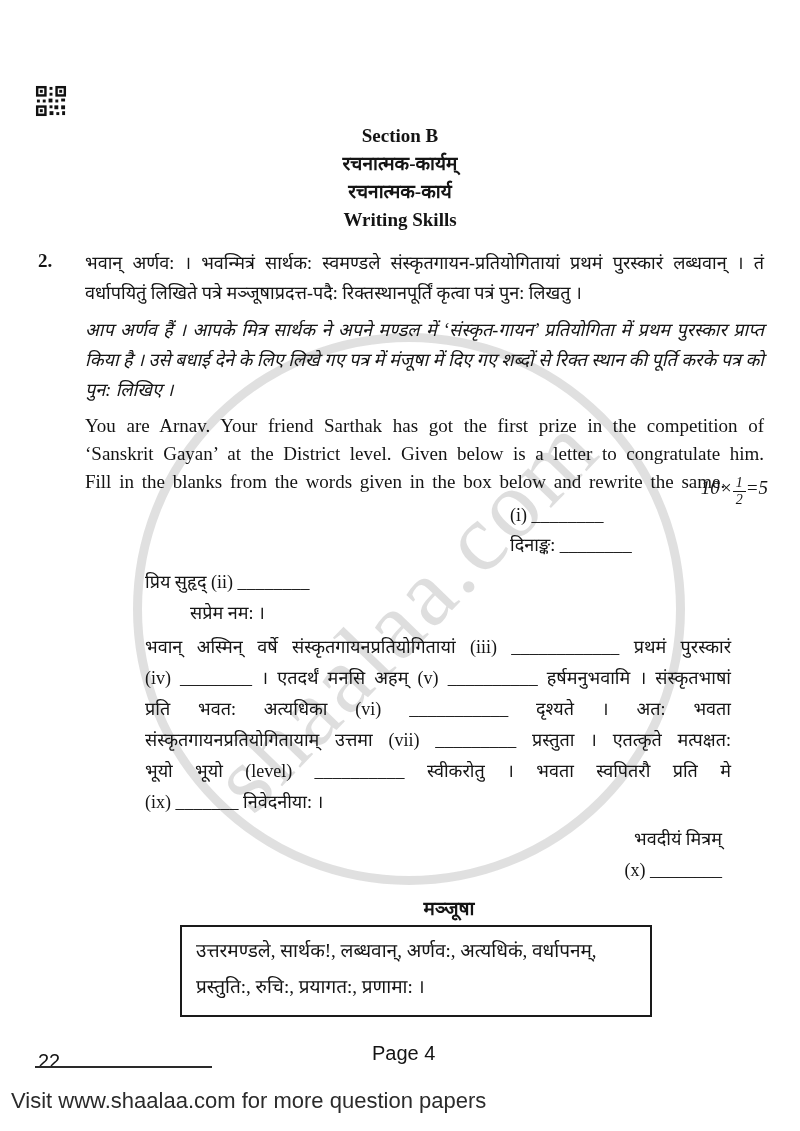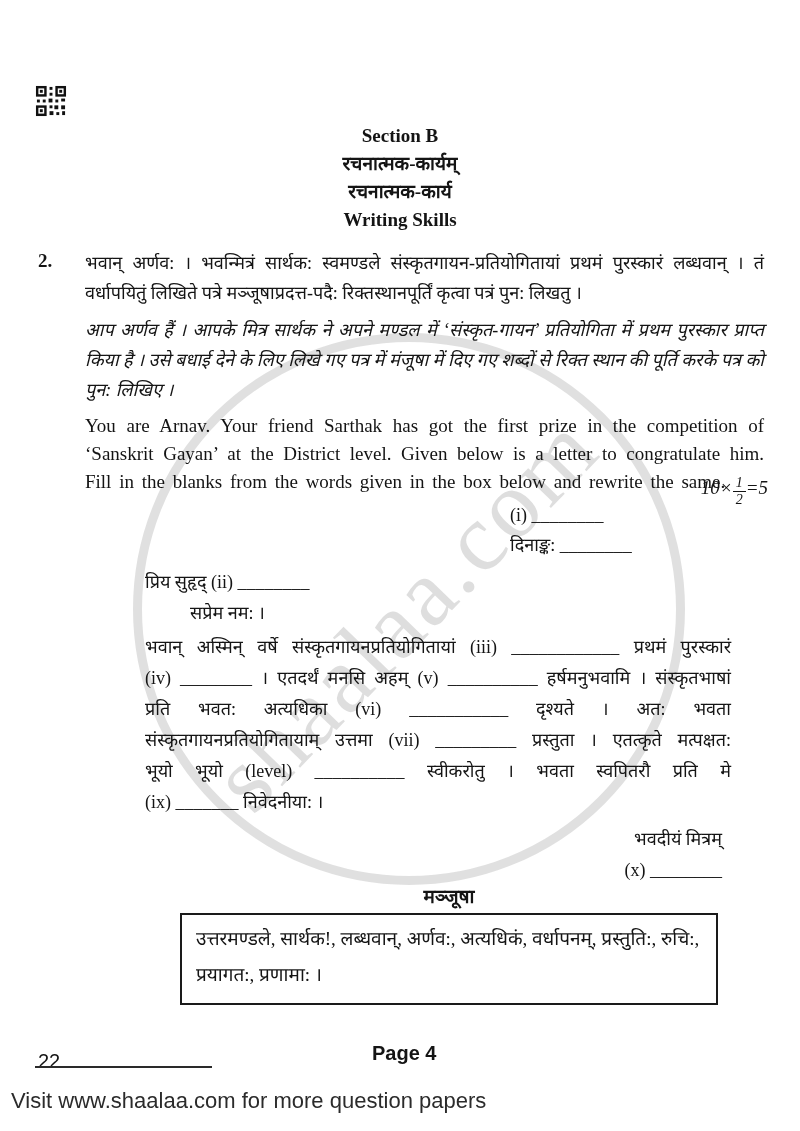--- a/index.html
+++ b/index.html
@@ -48,30 +48,30 @@
   .letter{font-size:18px;}
   .letter-head{margin-left:425px;margin-top:4px;line-height:30px;}
   .salutation{margin-top:8px;margin-left:60px;line-height:28px;}
   .greeting{margin-top:3px;margin-left:105px;line-height:28px;}
   .letter-body{margin-top:5px;margin-left:60px;width:586px;}
   .letter-line{line-height:31px;text-align:justify;text-align-last:justify;}
   .letter-line.last{text-align:left;text-align-last:left;}
   .closing{margin-top:8px;text-align:right;padding-right:42px;line-height:26px;}
   .signature{margin-top:5px;text-align:right;padding-right:42px;line-height:26px;}
 
-  .manjusha-title{margin-top:1px;margin-left:95px;width:538px;text-align:center;
+  .manjusha-title{margin-top:13px;margin-left:95px;width:538px;text-align:center;
     font-weight:bold;font-size:19px;line-height:26px;}
-  .manjusha-box{margin-top:3px;margin-left:95px;width:538px;
+  .manjusha-box{margin-top:3px;margin-left:95px;width:472px;
     border:2px solid #1a1a1a;padding:6px 14px 10px 14px;
     font-size:19px;line-height:36px;box-sizing:border-box;}
 
   
   .pg-num{position:absolute;left:38px;top:1050px;font-family:"Liberation Sans","DejaVu Sans",sans-serif;font-size:20px;}
   .pg-rule{position:absolute;left:35px;top:1066px;width:177px;height:0;border-top:2px solid #2a2a2a;}
-  .pg-label{position:absolute;left:372px;top:1042px;font-family:"Liberation Sans","DejaVu Sans",sans-serif;font-size:20px;font-weight:bold;}
+  .pg-label{position:absolute;left:372px;top:1042px;font-family:"Liberation Sans","DejaVu Sans",sans-serif;font-size:20px;}
   .site-note{position:absolute;left:11px;top:1088px;font-family:"Liberation Sans","DejaVu Sans",sans-serif;font-size:22px;color:#2b2b2b;}
 </style>
 </head>
 <body>
 
 <div class="page">
 
   <div class="wm-ring"></div>
   <div class="wm-text">shaalaa.com</div>
 

